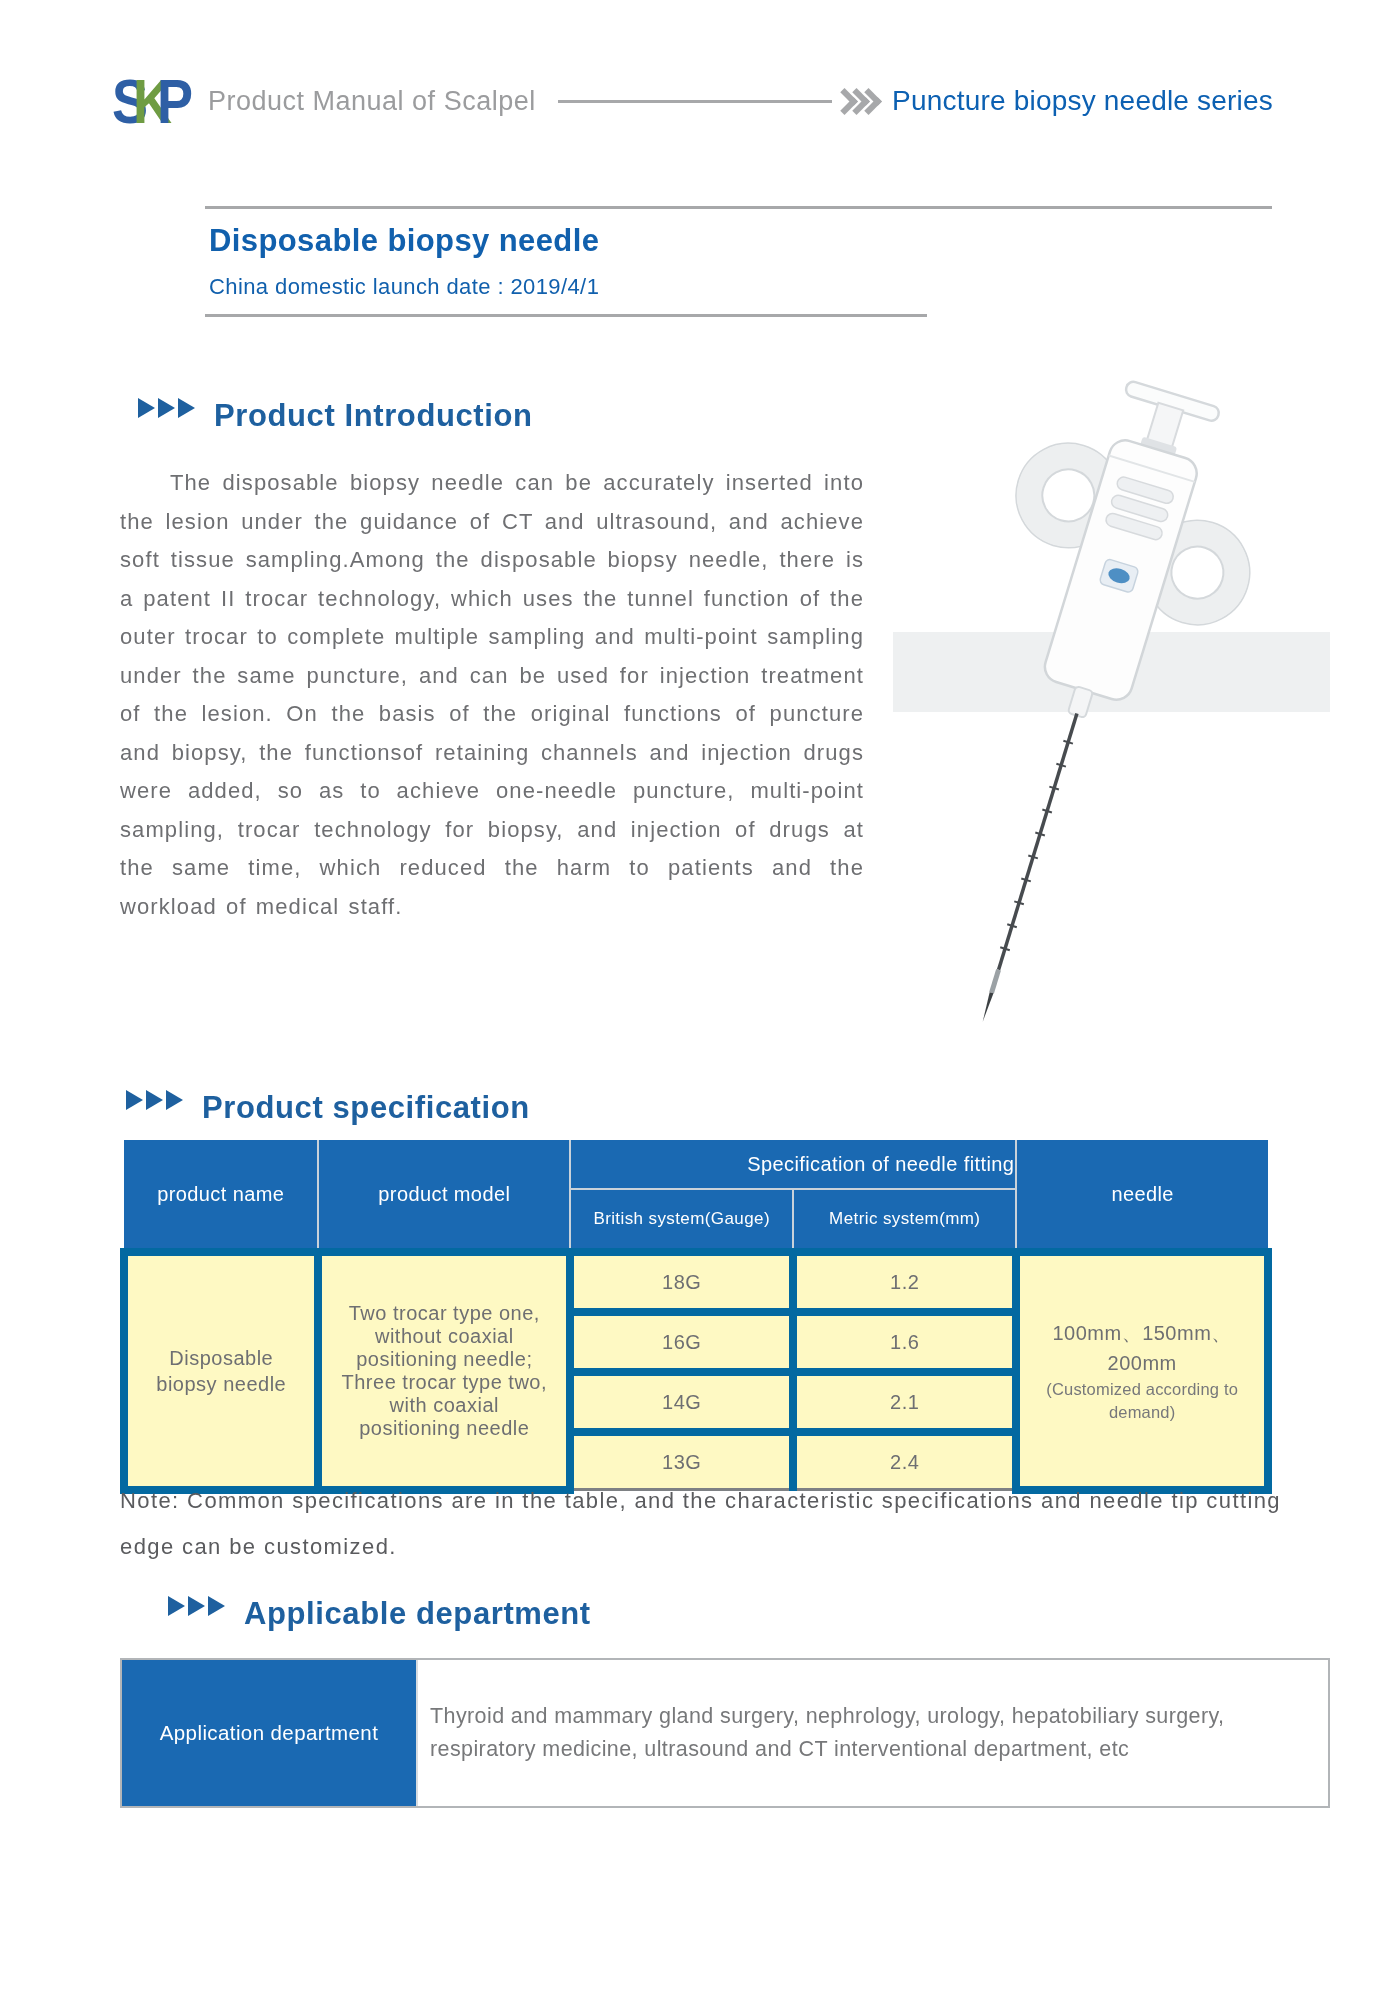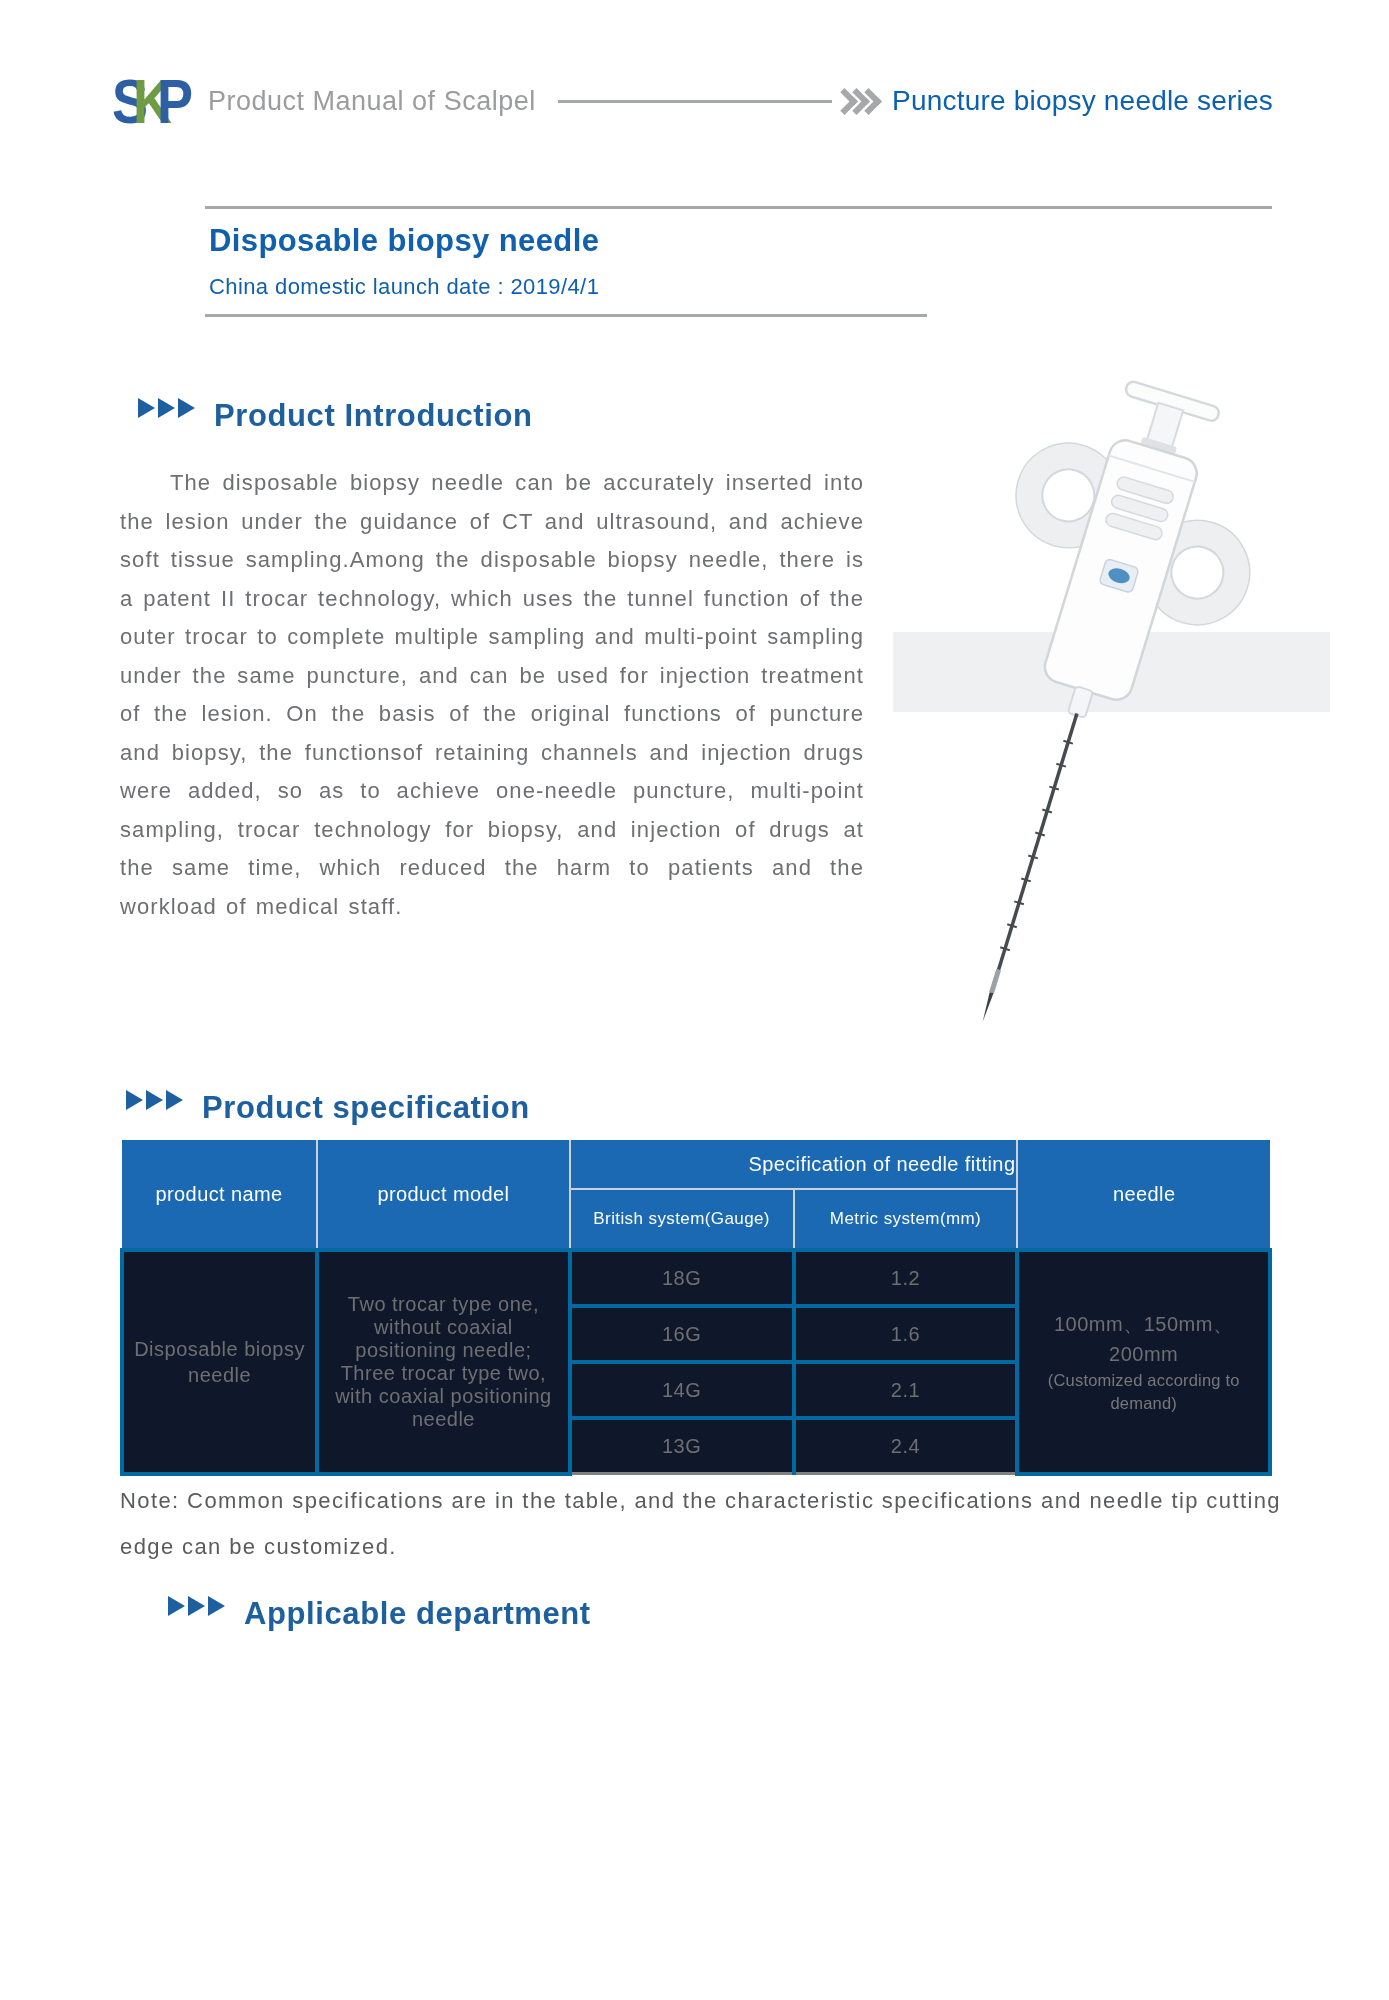--- a/index.html
+++ b/index.html
@@ -45,21 +45,21 @@
   .spec thead th{
     background:var(--table-header-blue);color:#ffffff;font-weight:normal;
     font-size:20px;border:2px solid #c9d2da;letter-spacing:0.4px;
   }
   .spec thead tr:first-child th{border-top:none;}
   .spec thead th:first-child{border-left:none;}
   .spec thead th.th-last{border-right:none;}
   .spec th.th-sub{font-size:17px;height:56px;}
   .spec th.th-span{height:46px;text-align:right;}
   .spec tbody td{
-    border:4px solid #0369a1;background:#0f172a;text-align:center;
+    border:8px solid #0369a1;background:#fef9c3;text-align:center;
     font-size:20px;color:var(--body-gray);height:50px;letter-spacing:0.5px;
   }
   .spec tbody tr:last-child td{border-bottom:3px solid #7e8184;}
   .td-model{font-size:16.5px;line-height:23px;padding:8px 16px;color:#77787b;letter-spacing:0.2px;}
   .td-name{font-size:19px;line-height:26px;padding:0 10px;}
   .len-main{display:inline-block;max-width:208px;font-size:20px;line-height:30px;}
   .len-note{display:block;font-size:16.5px;line-height:23px;color:#77787b;letter-spacing:0.2px;padding:0 14px;text-align:center;}
   
   .note{position:absolute;left:120px;top:1478px;width:1168px;font-size:22px;line-height:46px;color:var(--note-gray);letter-spacing:1.4px;}
   
@@ -221,14 +221,18 @@
 
   <div class="sec-h" style="left:138px;top:1596px;margin-left:30px;">
     <span class="tris">
       <span class="tri"></span>
       <span class="tri"></span>
       <span class="tri"></span>
     </span>
     <span class="sec-h-label">Applicable department</span>
   </div>
 
+  <div class="dept">
+    <div class="dept-label">Application department</div>
+    <div class="dept-value">Thyroid and mammary gland surgery, nephrology, urology, hepatobiliary surgery, respiratory medicine, ultrasound and CT interventional department, etc</div>
+  </div>
 
 </div>
 
 </body></html>

